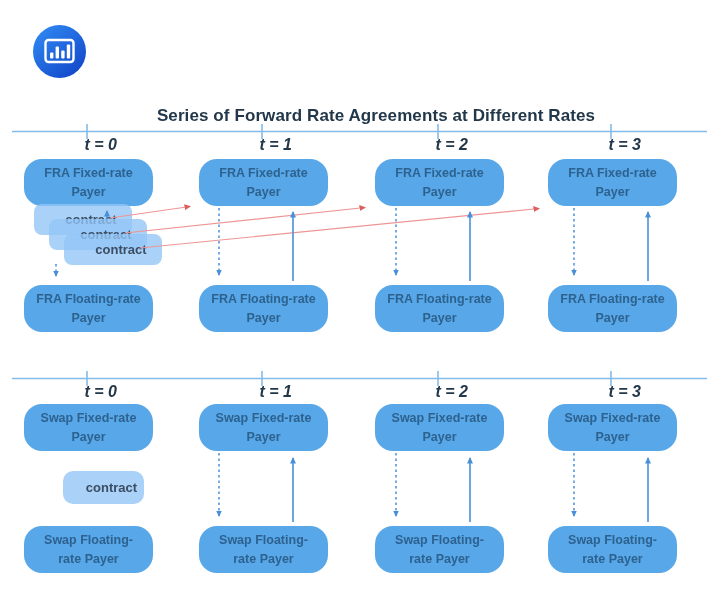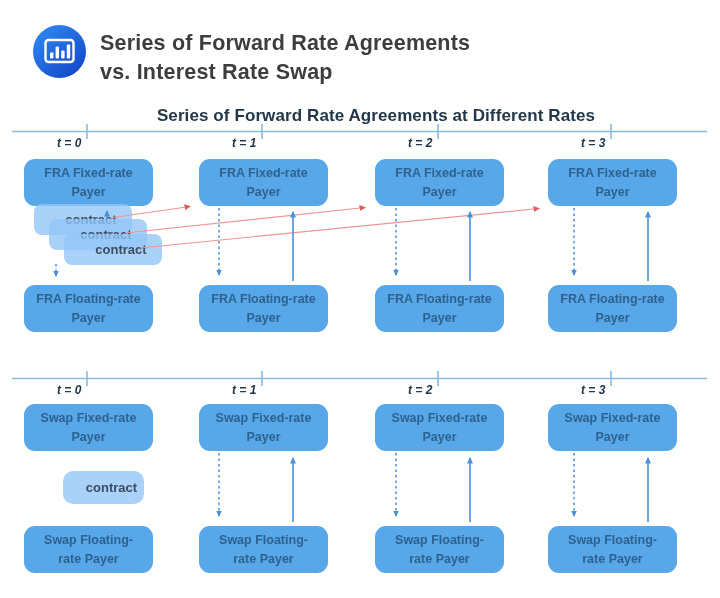--- a/index.html
+++ b/index.html
@@ -20,26 +20,26 @@
   }
   
   .sec-title{
     position:absolute;left:16px;width:720px;text-align:center;
     font-size:17px;font-weight:600;color:var(--section-text);letter-spacing:.1px;
   }
   .sec-title.s1{top:106px;}
   .sec-title.s2{top:352px;}
   
   .tlabel{
-    position:absolute;width:60px;text-align:left;
-    font-size:12px;font-style:italic;font-weight:600;color:var(--section-text);
+    position:absolute;width:60px;text-align:right;
+    font-size:16px;font-style:italic;font-weight:600;color:var(--section-text);
   }
   
   .pbox{
-    position:absolute;width:129px;height:47px;border-radius:11px;
+    position:absolute;width:129px;height:47px;border-radius:18px;
     background:var(--box-blue);color:var(--box-text);
     display:flex;align-items:center;justify-content:center;text-align:center;
     font-size:12.5px;font-weight:bold;line-height:1.45;white-space:pre-line;
   }
   
   .cbox{
     position:absolute;border-radius:8px;background:var(--contract-fill);
     color:var(--contract-text);font-size:13px;font-weight:600;
     display:flex;align-items:center;justify-content:center;padding-left:16px;
   }
@@ -60,24 +60,20 @@
 <div class="stage">
 
   <div class="logo">
     <svg width="53" height="53" viewBox="0 0 53 53">
       <rect x="12.5" y="15" width="28" height="22" rx="3" fill="none" stroke="#ffffff" stroke-width="2.4"></rect>
       <rect x="17" y="27.5" width="3.4" height="6" rx="1" fill="#ffffff"></rect>
       <rect x="22.6" y="21.5" width="3.4" height="12" rx="1" fill="#ffffff"></rect>
       <rect x="28.2" y="25.5" width="3.4" height="8" rx="1" fill="#ffffff"></rect>
       <rect x="33.8" y="19.5" width="3.4" height="14" rx="1" fill="#ffffff"></rect>
     </svg>
-  </div>
-  <div class="title">
-    <div>Series of Forward Rate Agreements</div>
-    <div>vs. Interest Rate Swap</div>
   </div>
 
   <div class="sec-title s1">Series of Forward Rate Agreements at Different Rates</div>
 
   <div class="tlabel" style="left:57px;top:136px">t = 0</div>
   <div class="tlabel" style="left:232px;top:136px">t = 1</div>
   <div class="tlabel" style="left:408px;top:136px">t = 2</div>
   <div class="tlabel" style="left:581px;top:136px">t = 3</div>
 
   <div class="pbox" style="left:24px;top:159px">FRA Fixed-rate

